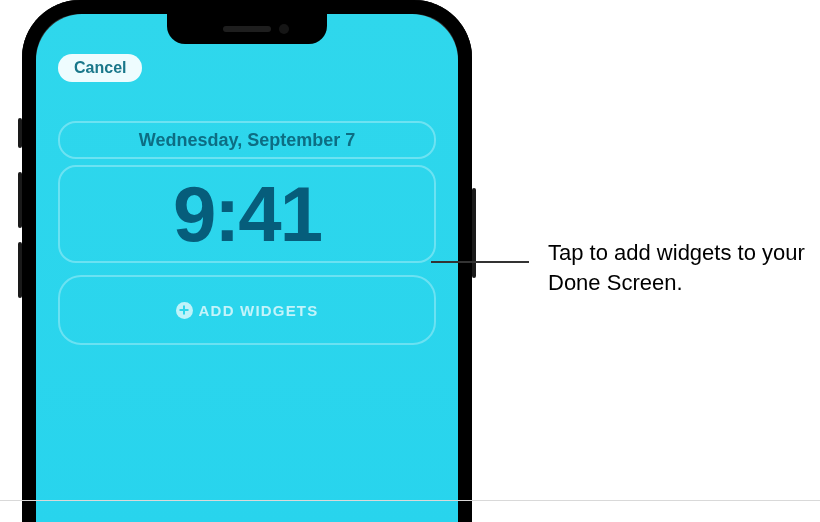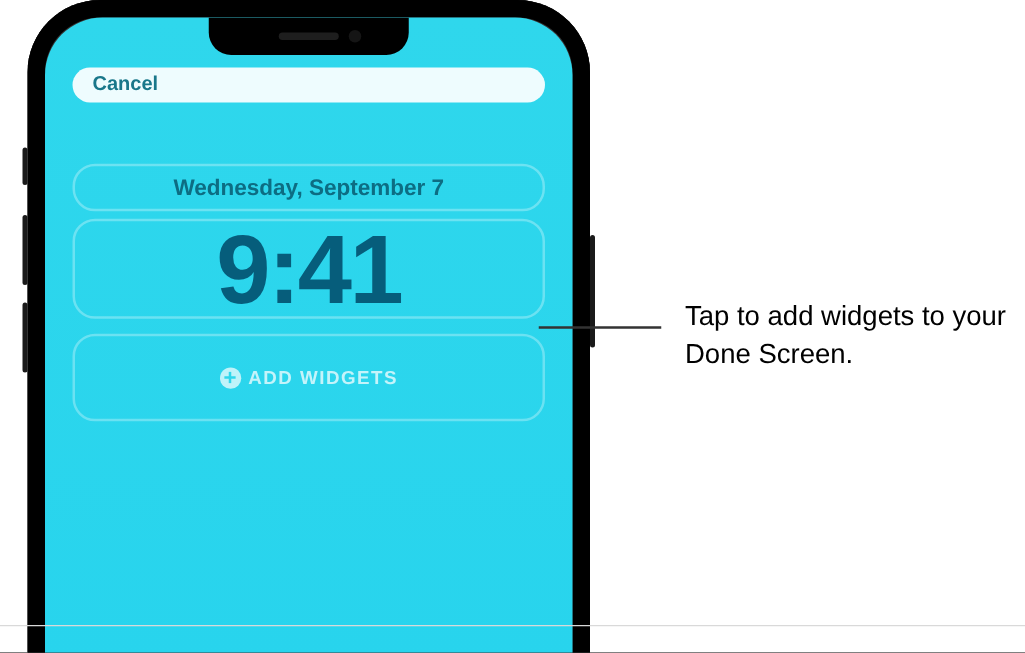--- a/index.html
+++ b/index.html
@@ -75,36 +75,35 @@
     }
     
     .topbar {
       position: absolute;
       top: 40px;
       left: 0;
       right: 0;
       display: flex;
       justify-content: space-between;
       padding: 0 22px;
-      flex-direction: column;
     }
     
     .pill-button {
       background: rgba(255,255,255,0.92);
       color: #19778a;
       font-weight: 600;
       font-size: 16px;
       padding: 6px 16px;
       border-radius: 16px;
       line-height: 1;
     }
     
     .content {
       position: absolute;
-      top: 117px;
+      top: 107px;
       left: 22px;
       right: 22px;
     }
     
     .widget-box {
       border: 2px solid rgba(255,255,255,0.30);
       border-radius: 18px;
       text-align: center;
       display: flex;
       align-items: center;
@@ -115,35 +114,36 @@
       height: 38px;
       margin-bottom: 6px;
     }
     .date-text {
       color: #0d6d83;
       font-weight: 600;
       font-size: 18px;
     }
     
     .time-box {
-      height: 80px;
+      height: 98px;
       margin-bottom: 12px;
       border-width: 2.5px;
     }
     .time-text {
       color: #065d7b;
       font-weight: 700;
       font-size: 78px;
       letter-spacing: -2px;
       line-height: 1;
     }
     
     .addwidgets-box {
       height: 70px;
       gap: 6px;
+      border-radius: 23px;
     }
     .add-icon-wrap {
       display: inline-flex;
     }
     .add-icon {
       width: 17px;
       height: 17px;
       border-radius: 50%;
       background: rgba(255,255,255,0.70);
       position: relative;

